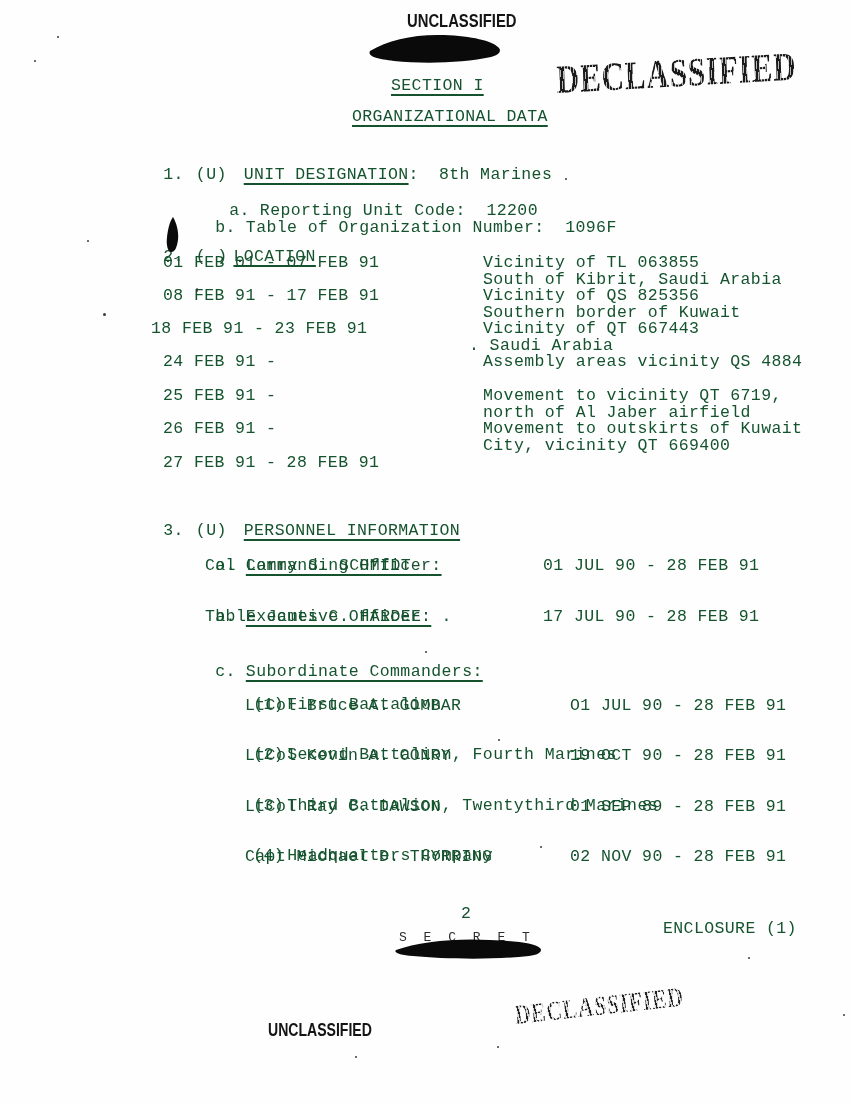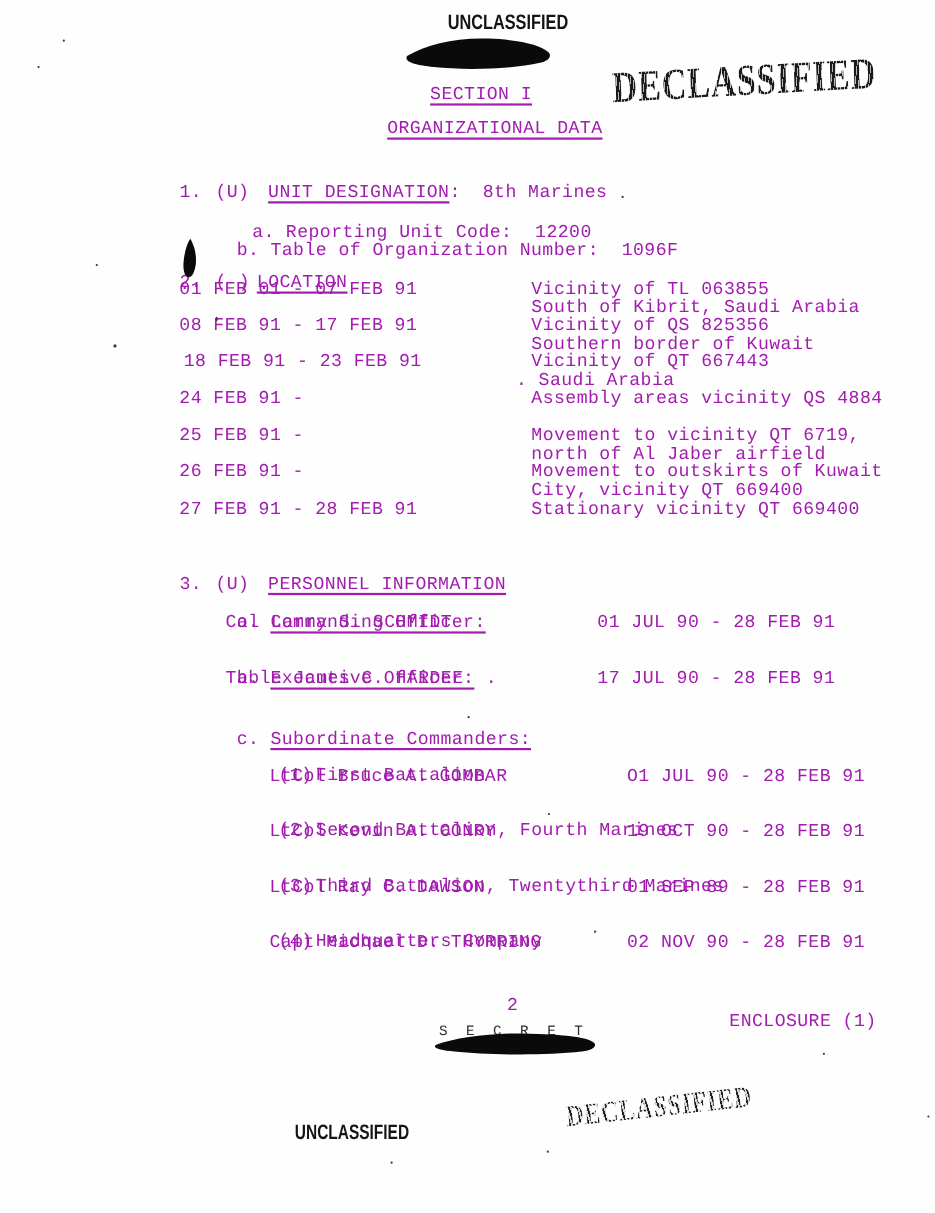--- a/index.html
+++ b/index.html
@@ -1,19 +1,19 @@
 <!DOCTYPE html>
 <html><head>
 <meta charset="utf-8">
 <style>
   html,body{margin:0;padding:0;background:#e8e8e8;}
   .page{position:relative;width:850px;height:1103px;background:#fefefe;margin:0 auto;overflow:hidden;
         font-family:"Liberation Mono","DejaVu Sans Mono",monospace;}
   .mono{position:absolute;font:16.5px/16.6px "Liberation Mono","DejaVu Sans Mono",monospace;
-        letter-spacing:0.4px;color:#a21caf;white-space:pre;}
+        letter-spacing:0.4px;color:#14532d;white-space:pre;}
   .sans{position:absolute;font-family:"Liberation Sans",sans-serif;font-weight:bold;color:#141414;
         white-space:nowrap;transform-origin:left top;}
   .u{text-decoration:underline;text-underline-offset:3.5px;text-decoration-thickness:1.5px;}
   .seg-cls{margin-left:12px;}
   .seg-head{margin-left:17px;}
   .seg-val{margin-left:20px;}
   .seg-subtext{margin-left:10px;}
   .seg-unit{margin-left:3px;}
   .stamp{position:absolute;font-family:"Liberation Serif",serif;font-weight:bold;color:#1a1a1a;
          white-space:nowrap;transform-origin:left top;}
@@ -66,37 +66,36 @@
   </svg>
 
   <div class="mono" style="left:163px;top:255px;">01 FEB 01 - 07 FEB 91</div>
   <div class="mono" style="left:483px;top:255px;">Vicinity of TL 063855</div>
   <div class="mono" style="left:483px;top:272px;">South of Kibrit, Saudi Arabia</div>
 
   <div class="mono" style="left:163px;top:288px;">08 FEB 91 - 17 FEB 91</div>
   <div class="mono" style="left:483px;top:288px;">Vicinity of QS 825356</div>
   <div class="mono" style="left:483px;top:305px;">Southern border of Kuwait</div>
 
-  <div class="mono" style="left:167px;top:321px;">18 FEB 91 - 23 FEB 91</div>
+  <div class="mono" style="left:151px;top:321px;">18 FEB 91 - 23 FEB 91</div>
   <div class="mono" style="left:483px;top:321px;">Vicinity of QT 667443</div>
   <div class="mono" style="left:469px;top:338px;">. Saudi Arabia</div>
 
   <div class="mono" style="left:163px;top:354px;">24 FEB 91 -</div>
   <div class="mono" style="left:483px;top:354px;">Assembly areas vicinity QS 4884</div>
 
   <div class="mono" style="left:163px;top:388px;">25 FEB 91 -</div>
   <div class="mono" style="left:483px;top:388px;">Movement to vicinity QT 6719,</div>
   <div class="mono" style="left:483px;top:405px;">north of Al Jaber airfield</div>
 
   <div class="mono" style="left:163px;top:421px;">26 FEB 91 -</div>
   <div class="mono" style="left:483px;top:421px;">Movement to outskirts of Kuwait</div>
   <div class="mono" style="left:483px;top:438px;">City, vicinity QT 669400</div>
 
   <div class="mono" style="left:163px;top:455px;">27 FEB 91 - 28 FEB 91</div>
-  <div class="mono" style="left:483px;top:455px;">Stationary vicinity QT 669400</div>
 
   <div class="mono" style="left:122px;top:506px;">
     <span>3.</span><span class="seg-cls">(U)</span><span class="seg-head u">PERSONNEL INFORMATION</span>
   </div>
 
   <div class="mono" style="left:174px;top:541px;">
     <span>a.</span><span class="seg-subtext u">Commanding Officer:</span><span></span>
   </div>
   <div class="mono" style="left:205px;top:558px;">Col Larry S. SCHMIDT</div>
   <div class="mono" style="left:543px;top:558px;">01 JUL 90 - 28 FEB 91</div>

